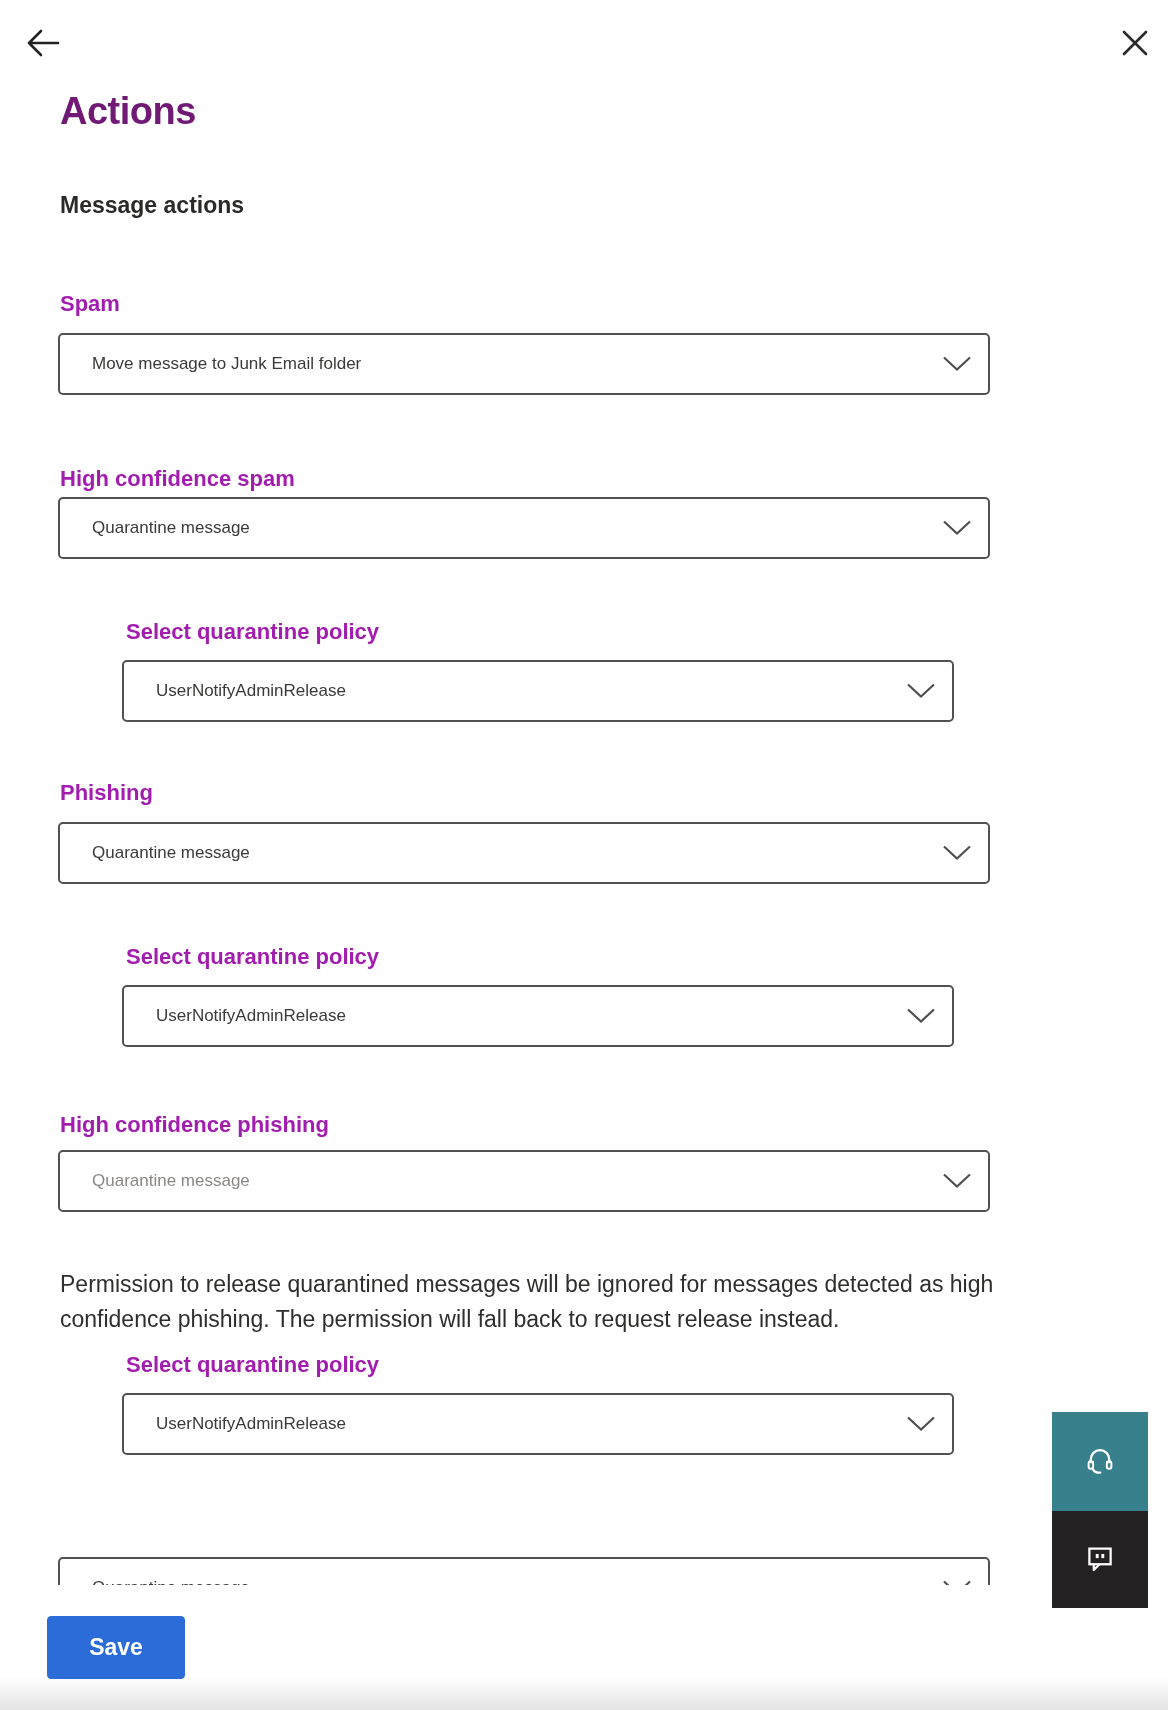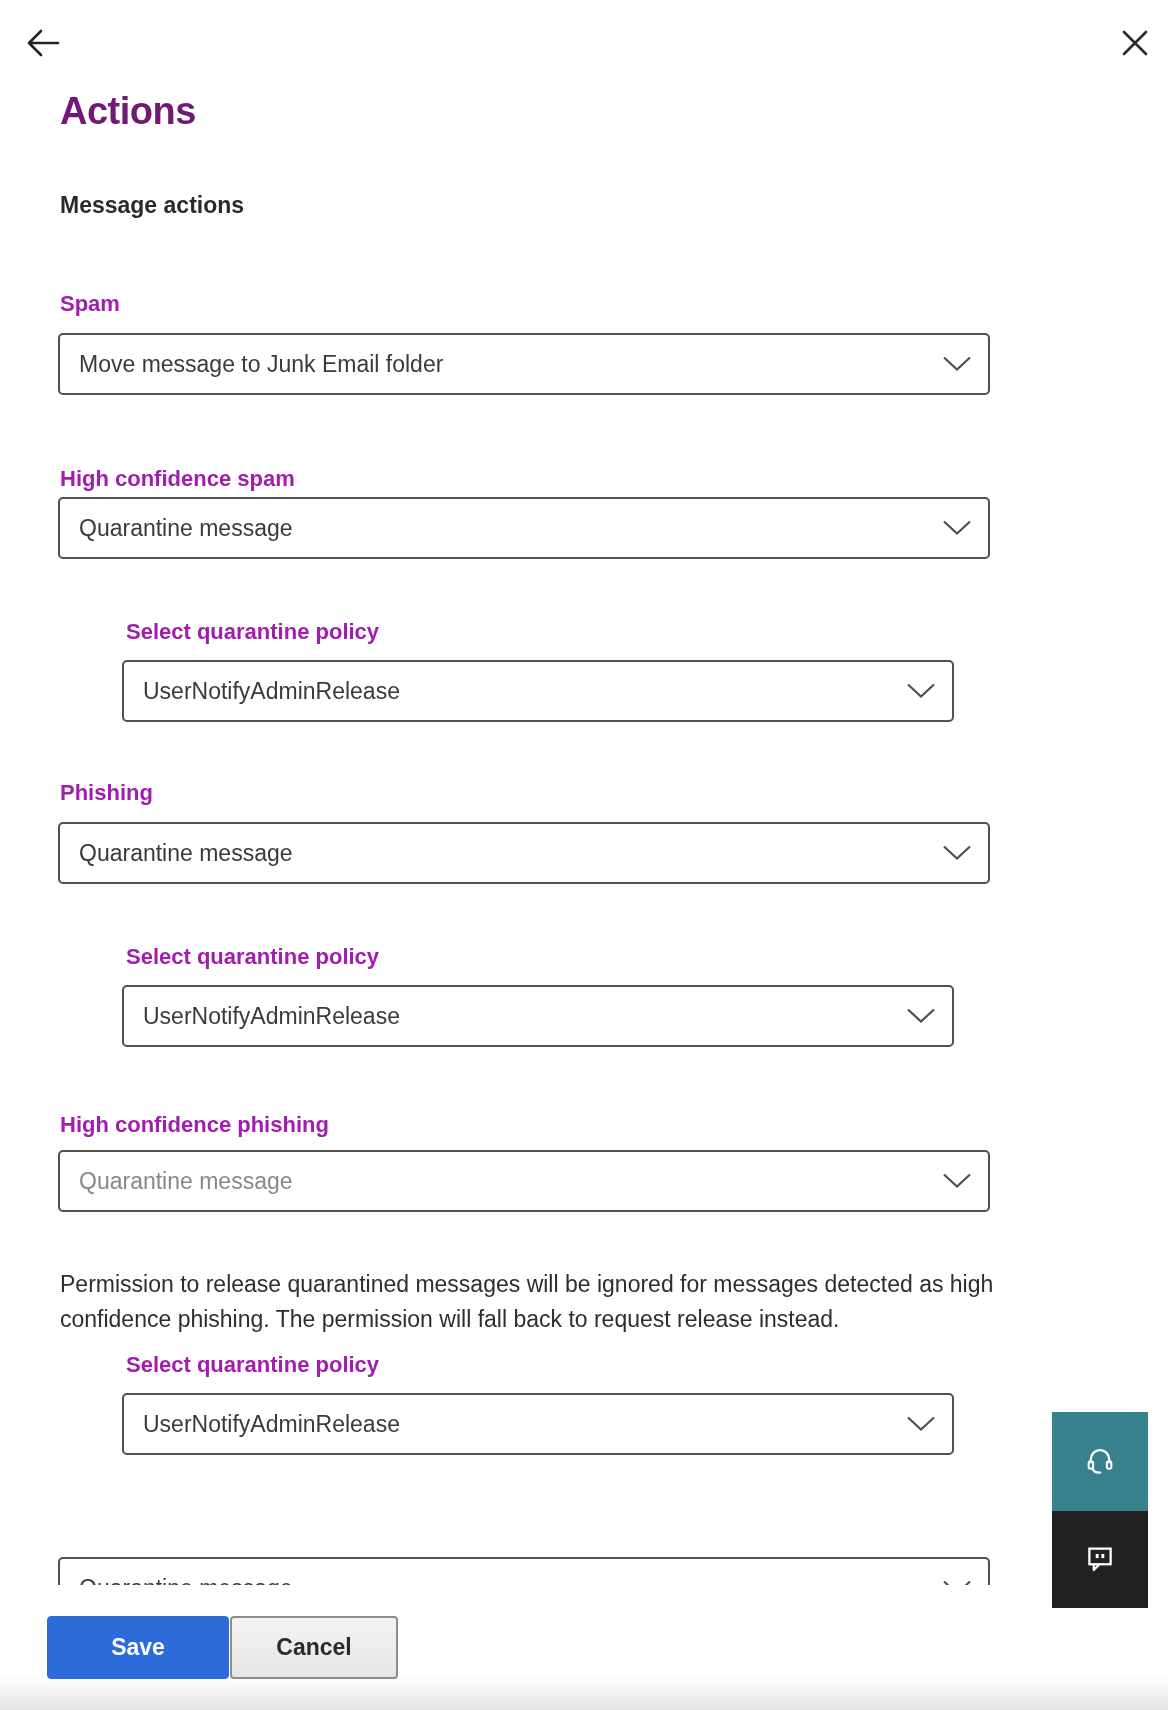--- a/index.html
+++ b/index.html
@@ -18,21 +18,21 @@
   .lbl-hcs{left:60px;top:455px;margin-top:11px;}
   .lbl-sqp1{left:126px;top:619px;}
   .lbl-phish{left:60px;top:780px;}
   .lbl-sqp2{left:126px;top:944px;}
   .lbl-hcp{left:60px;top:1112px;}
   .lbl-sqp3{left:126px;top:1352px;}
   .lbl-bcl{left:60px;top:1517px;}
 
   .dd{position:absolute;height:62px;box-sizing:border-box;background:#fff;
       border:2px solid #525150;border-radius:5px;display:flex;align-items:center;
-      padding:0 58px 0 19px;font-size:23px;color:#3b3a39;cursor:pointer;}
+      padding:0 58px 0 32px;font-size:17px;color:#3b3a39;cursor:pointer;}
   .dd.outer{left:58px;width:932px;}
   .dd.inner{left:122px;width:832px;}
   .dd-spam{top:333px;}
   .dd-hcs{top:497px;}
   .dd-sqp1{top:660px;}
   .dd-phish{top:822px;}
   .dd-sqp2{top:985px;}
   .dd-hcp{top:1150px;}
   .dd-sqp3{top:1393px;}
   .dd-bcl{top:1557px;}
@@ -41,21 +41,21 @@
   .chev{position:absolute;right:16px;top:50%;transform:translateY(-50%);line-height:0;}
 
   .note{position:absolute;left:60px;top:1251px;width:1000px;font-size:23px;
         line-height:35px;color:#2f2e2d;margin-top:16px;}
 
   .footer{position:absolute;left:0;top:1585px;width:1168px;height:125px;background:#fff;z-index:5;}
   .bottom-fade{position:absolute;left:0;top:1676px;width:1168px;height:34px;z-index:6;
         background:linear-gradient(180deg,rgba(255,255,255,0) 0%, #e3e3e3 100%);pointer-events:none;}
   .btn{position:absolute;z-index:7;height:63px;border-radius:4px;font-size:23px;font-weight:600;
        font-family:"Liberation Sans","DejaVu Sans",sans-serif;cursor:pointer;}
-  .btn-save{left:47px;top:1616px;width:182px;background:#2b6cd9;border:1px solid #2b6cd9;color:#ffffff;}
+  .btn-save{left:47px;top:1616px;width:138px;background:#2b6cd9;border:1px solid #2b6cd9;color:#ffffff;}
   .btn-cancel{left:230px;top:1616px;width:168px;background:linear-gradient(#f3f3f3,#e6e6e6);
        border:2px solid #8f8d8b;color:#2b2a29;}
 
   .float-btn{position:absolute;left:1052px;width:96px;border:none;padding:0;cursor:pointer;
        display:flex;align-items:center;justify-content:center;z-index:10;}
   .float-help{top:1412px;height:99px;background:#38808c;}
   .float-feedback{top:1511px;height:97px;background:#232121;}
 </style>
 </head>
 <body>
@@ -157,21 +157,20 @@
     <span class="dd-value">Quarantine message</span>
     <span class="chev">
       <svg width="30" height="17" viewBox="0 0 30 17">
           <path d="M2 2 L15 14 L28 2" fill="none" stroke="#514f4d" stroke-width="2.2"></path>
         </svg>
     </span>
   </div>
 
   <div class="footer"></div>
   <button class="btn btn-save">Save</button>
-  <button class="btn btn-cancel">Cancel</button>
   <div class="bottom-fade"></div>
 
   <button class="float-btn float-help">
     <span>
       <svg width="30" height="30" viewBox="0 0 24 24">
         <path d="M4.6 14.5 v-3 a7.4 7.4 0 0 1 14.8 0 v3" fill="none" stroke="#ffffff" stroke-width="1.8"></path>
         <rect x="2.9" y="13" width="3.6" height="6" rx="1.6" fill="none" stroke="#ffffff" stroke-width="1.6"></rect>
         <rect x="17.5" y="13" width="3.6" height="6" rx="1.6" fill="none" stroke="#ffffff" stroke-width="1.6"></rect>
         <path d="M6.4 19.6 q1.2 2.4 4.2 2.4 h1.6" fill="none" stroke="#ffffff" stroke-width="1.8" stroke-linecap="round"></path>
       </svg>

